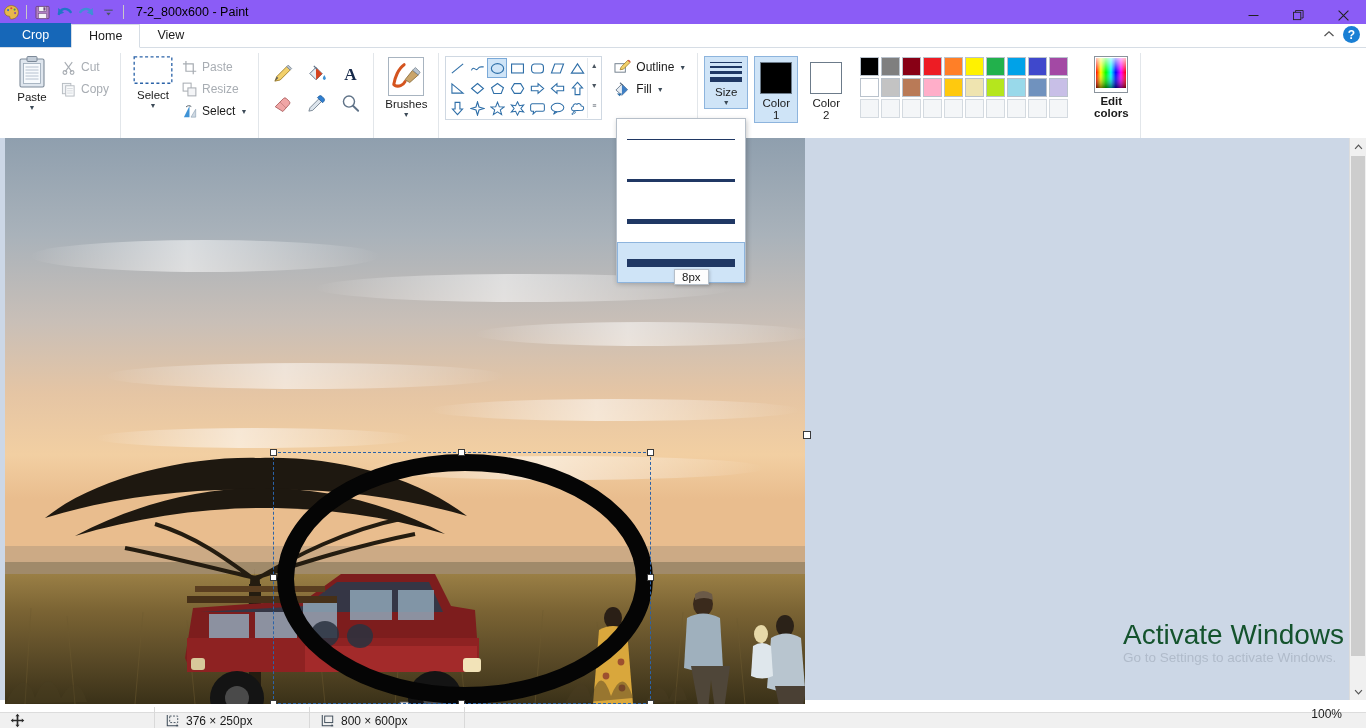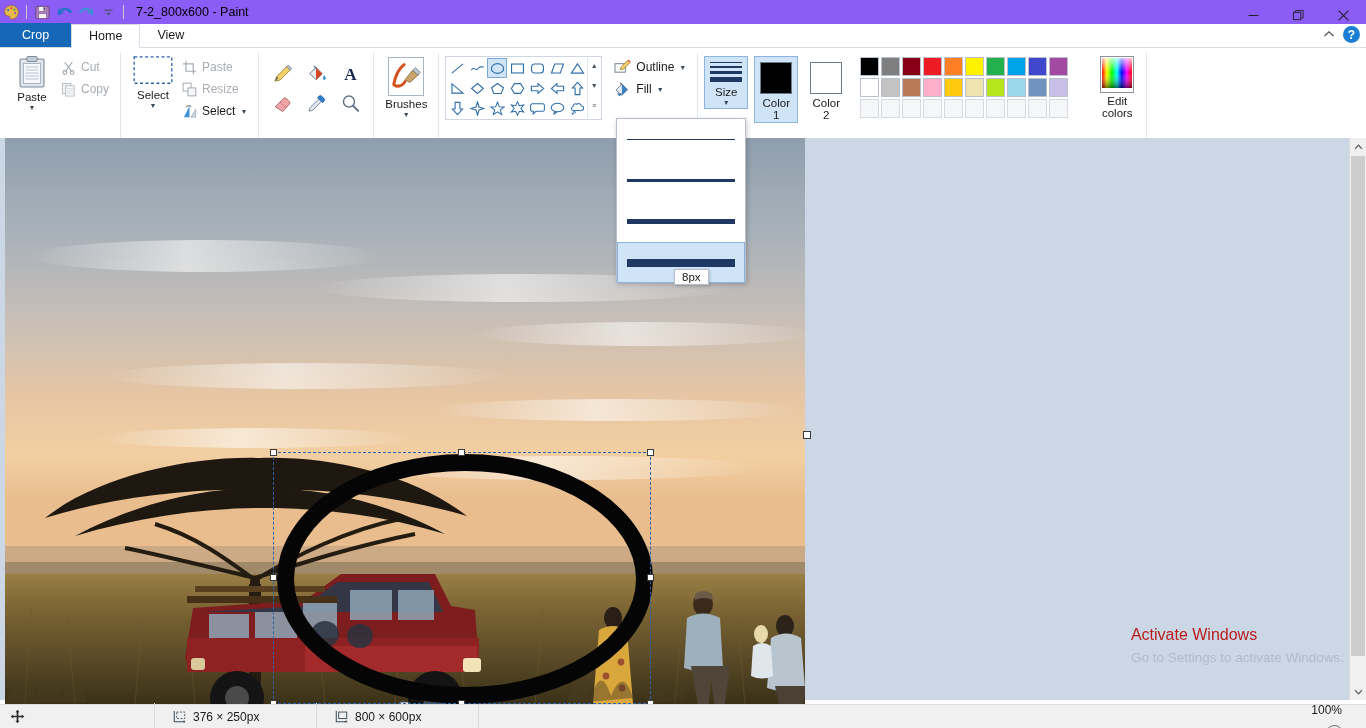--- a/index.html
+++ b/index.html
@@ -177,28 +177,28 @@
   }
   .sv-thumb {
     position: absolute; left: 1px; right: 1px; top: 18px; height: 500px;
     background: #cdcdcd;
   }
 
   .watermark {
     position: absolute; right: 22px; bottom: 32px; text-align: left;
     color: #b7c2d2; user-select: none;
   }
-  .wm1 { font-size: 16px; color: #b91c1c; line-height: 26px; }
+  .wm1 { font-size: 28px; color: #14532d; line-height: 26px; }
   .wm2 { font-size: 13.5px; color: #b0bbca; line-height: 20px; }
 
   
   .statusbar {
-    position: absolute; left: 0; right: 0; bottom: 0; height: 24px;
+    position: absolute; left: 0; right: 0; bottom: 0; height: 16px;
     background: #f0f0f0; border-top: 1px solid #dcdcdc;
-    display: flex; align-items: center; font-size: 12px; color: #1a1a1a; gap: 7px;
+    display: flex; align-items: center; font-size: 12px; color: #1a1a1a;
   }
   .sb-cell {
     display: flex; align-items: center; gap: 6px; height: 28px;
     padding: 0 10px; border-right: 1px solid #d9d9d9;
   }
   .sb-cell.first { width: 155px; justify-content: flex-start; }
   .sb-cell.w155 { width: 155px; }
   .sb-zoom {
     margin-left: auto; display: flex; align-items: flex-end; gap: 8px;
     padding-right: 24px; height: 28px; flex-direction: column;
@@ -606,21 +606,21 @@
       <div class="colorbtn">
         <span class="swatch-lg" style="background:#ffffff"></span>
         <span class="lbl" style="font-size:11.5px;margin-top:3px;">Color</span>
         <span class="lbl" style="font-size:11.5px;margin-top:0;">2</span>
       </div>
     </div>
     <div class="group-label">&nbsp;</div>
   </div>
 
   <div class="group" style="padding-top:6px;">
-    <div class="group-body" style="gap:26px;">
+    <div class="group-body" style="gap:20px;font-weight:bold;">
       <div class="palette">
         <div class="palette-row">
           <span class="sw" style="background:#000000"></span>
           <span class="sw" style="background:#7f7f7f"></span>
           <span class="sw" style="background:#880015"></span>
           <span class="sw" style="background:#ed1c24"></span>
           <span class="sw" style="background:#ff7f27"></span>
           <span class="sw" style="background:#fff200"></span>
           <span class="sw" style="background:#22b14c"></span>
           <span class="sw" style="background:#00a2e8"></span>

